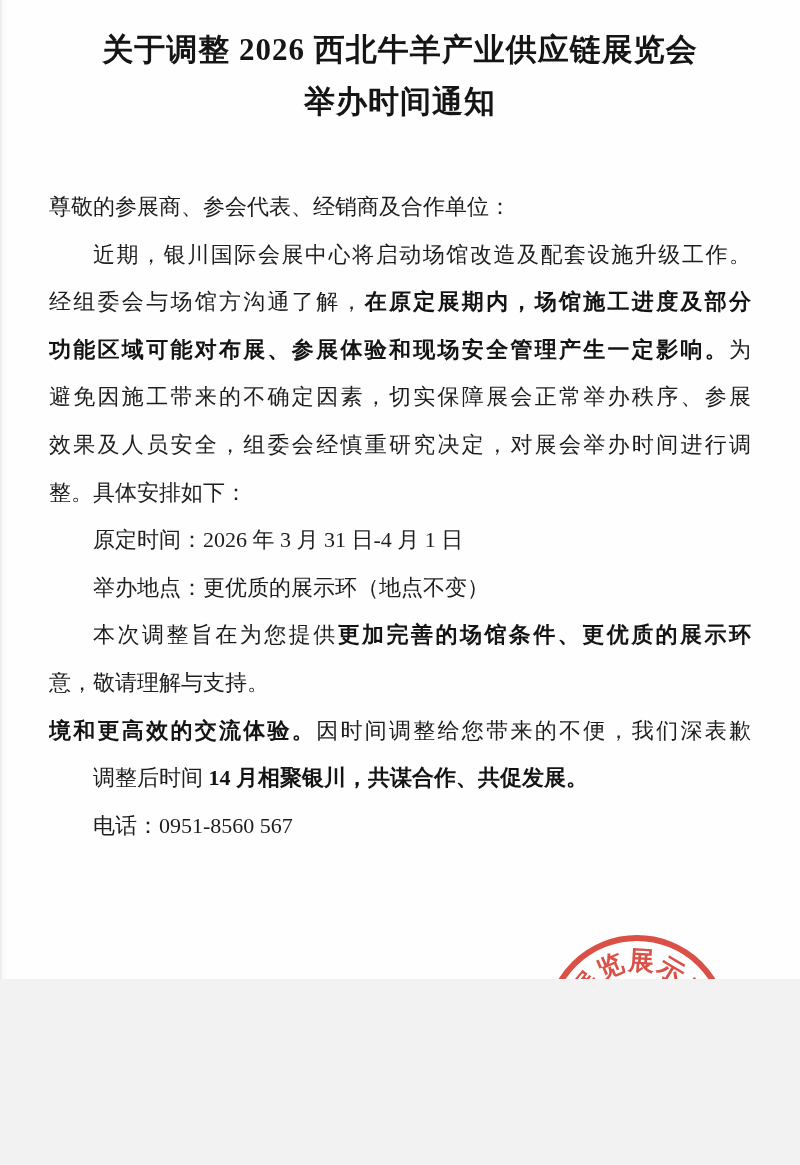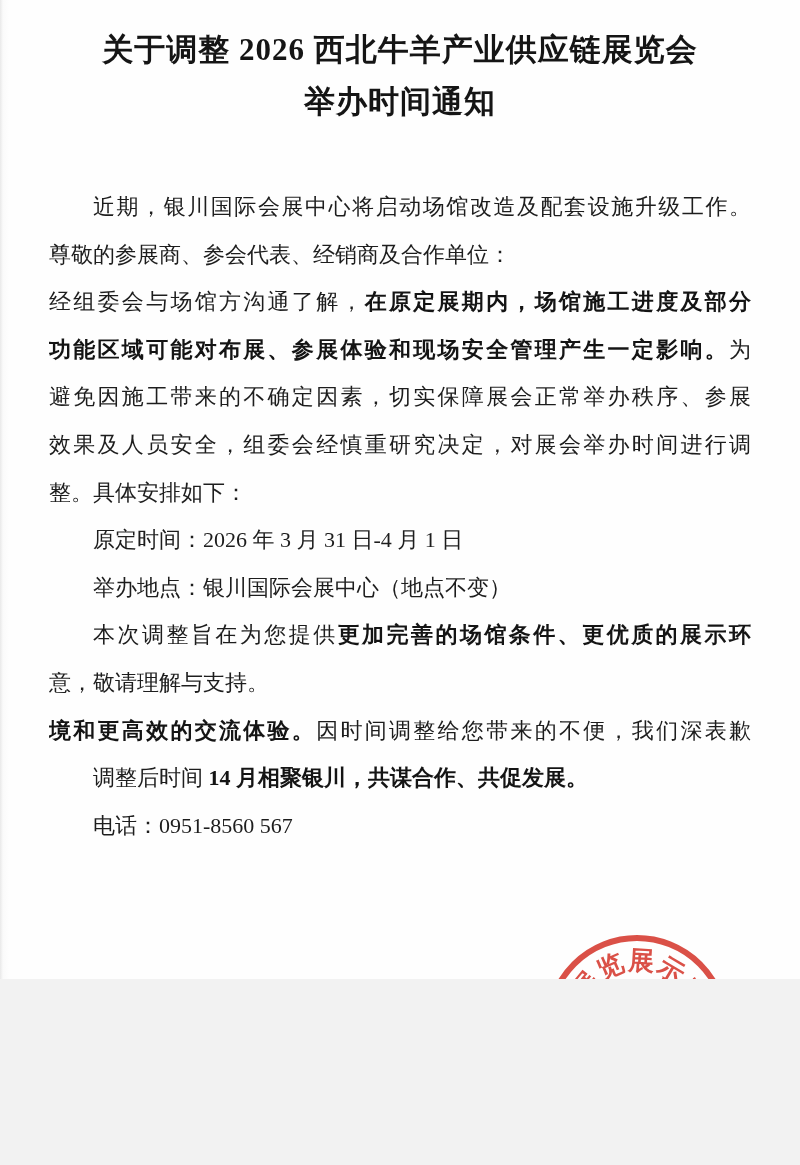--- a/index.html
+++ b/index.html
@@ -65,29 +65,29 @@
 <body>
 
 <div class="page">
 
   <div class="title">
     <div>关于调整 2026 西北牛羊产业供应链展览会</div>
     <div>举办时间通知</div>
   </div>
 
   <div class="body-block" id="body-lines">
+      <div class="line"><span class="seg">尊敬的参展商、参会代表、经销商及合作单位：</span></div>
       <div class="line justify indent"><span class="seg">近期，银川国际会展中心将启动场馆改造及配套设施升级工作。</span></div>
-      <div class="line"><span class="seg">尊敬的参展商、参会代表、经销商及合作单位：</span></div>
       <div class="line justify"><span class="seg">经组委会与场馆方沟通了解，</span><span class="seg bold">在原定展期内，场馆施工进度及部分</span></div>
       <div class="line justify"><span class="seg bold">功能区域可能对布展、参展体验和现场安全管理产生一定影响。</span><span class="seg">为</span></div>
       <div class="line justify"><span class="seg">避免因施工带来的不确定因素，切实保障展会正常举办秩序、参展</span></div>
       <div class="line justify"><span class="seg">效果及人员安全，组委会经慎重研究决定，对展会举办时间进行调</span></div>
       <div class="line"><span class="seg">整。具体安排如下：</span></div>
       <div class="line indent"><span class="seg">原定时间：2026 年 3 月 31 日-4 月 1 日</span></div>
-      <div class="line indent"><span class="seg">举办地点：银川国际会展中心（地点不变）</span></div>
+      <div class="line indent"><span class="seg">举办地点：更优质的展示环（地点不变）</span></div>
       <div class="line justify indent"><span class="seg">本次调整旨在为您提供</span><span class="seg bold">更加完善的场馆条件、更优质的展示环</span></div>
       <div class="line"><span class="seg">意，敬请理解与支持。</span></div>
       <div class="line justify"><span class="seg bold">境和更高效的交流体验。</span><span class="seg">因时间调整给您带来的不便，我们深表歉</span></div>
       <div class="line indent"><span class="seg">调整后时间 </span><span class="seg bold">14 月相聚银川，共谋合作、共促发展。</span></div>
       <div class="line indent"><span class="seg">电话：0951-8560 567</span></div>
     </div>
 
   <div class="signature-block" id="signature-lines">
       <div class="sig-line">2026 西北牛羊产业供应链展览会</div>
       <div class="sig-line">避免因施工带来的不确定因素</div>

